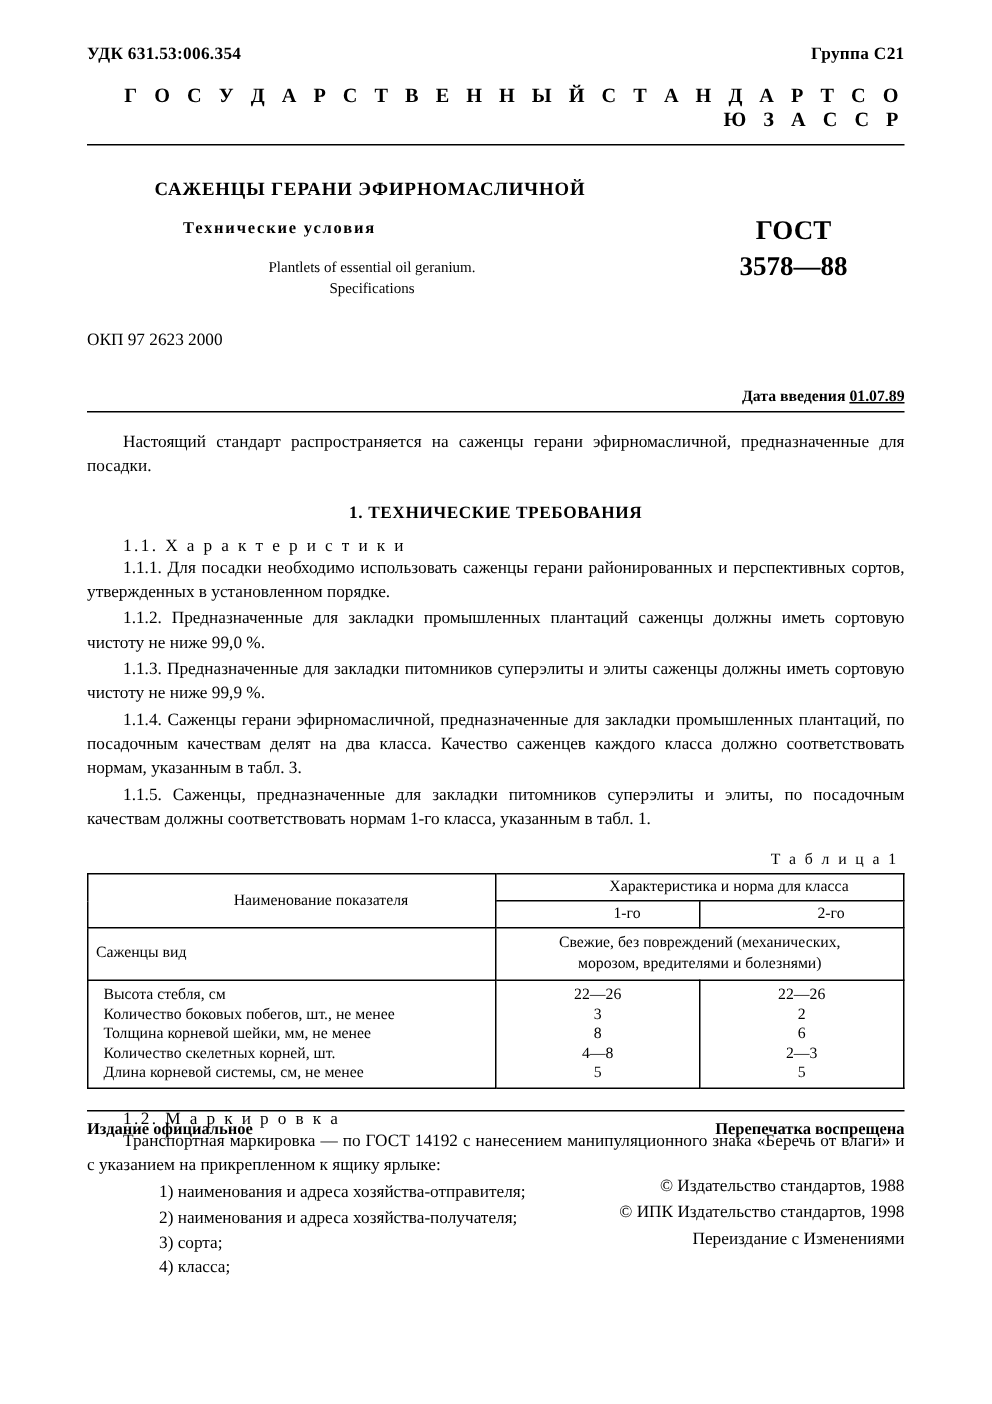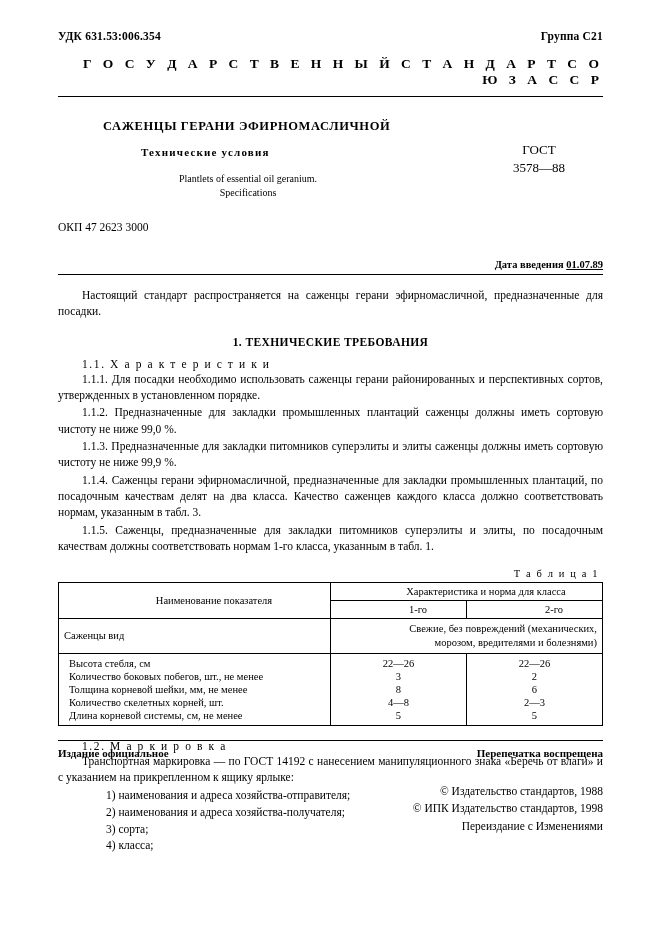--- a/index.html
+++ b/index.html
@@ -56,42 +56,42 @@
     min-height: 86px;
   }
   .doc-title {
     font-size: 12.5px;
     font-weight: bold;
     letter-spacing: 0.6px;
     margin-left: 45px;
   }
   .doc-sub {
     margin-top: 12px;
-    margin-left: 83px;
+    margin-left: 64px;
     font-size: 11px;
     font-weight: bold;
     letter-spacing: 1.2px;
   }
   .doc-eng {
     margin-top: 14px;
     margin-left: 100px;
     font-size: 10px;
     line-height: 1.35;
     text-align: center;
     width: 180px;
   }
   .doc-eng .l2 { display:block; }
 
   .gost-num {
     position: absolute;
     right: 38px;
     top: 22px;
     text-align: center;
-    font-size: 13px;
-    font-weight: normal;
+    font-size: 18px;
+    font-weight: bold;
     line-height: 1.35;
   }
 
   .okp {
     margin-top: 16px;
     font-size: 11.5px;
   }
 
   .date-line {
     margin-top: 26px;
@@ -155,21 +155,21 @@
     padding-left: 44px;
   }
   .th-name { width: 50%; }
   .cell-center { text-align: center; }
   .rowname { text-align: left; padding-left: 10px; }
   table.inner { width:100%; border-collapse: collapse; }
   table.inner td { border: none; padding: 1px 5px; }
   table.inner td.c { text-align:center;font-family:Liberation Serif, serif; }
 
   .appearance-cell {
-    text-align: right;
+    text-align: center;
     line-height: 1.3;
     font-size: 10.5px;
   }
 
   .mark-head {
     font-size: 11.5px;
     text-indent: 24px;
     letter-spacing: 1.6px;
     margin-top: 14px;
   }
@@ -224,21 +224,21 @@
       <div class="doc-eng">
         <span>Plantlets of essential oil geranium.</span>
         <span class="l2">Specifications</span>
       </div>
       <div class="gost-num">
         <div>ГОСТ</div>
         <div>3578—88</div>
       </div>
     </div>
 
-    <div class="okp">ОКП 47 2623 3000</div>
+    <div class="okp">ОКП 97 2623 2000</div>
 
     <div class="date-line">
       <span>Дата введения</span>
       <span class="u">01.07.89</span>
     </div>
     <div class="rule-top"></div>
 
     <p class="body first">Настоящий стандарт распространяется на саженцы герани эфирномасличной, предназначен­ные для посадки.</p>
 
     <h2 class="sect">1. ТЕХНИЧЕСКИЕ ТРЕБОВАНИЯ</h2>

